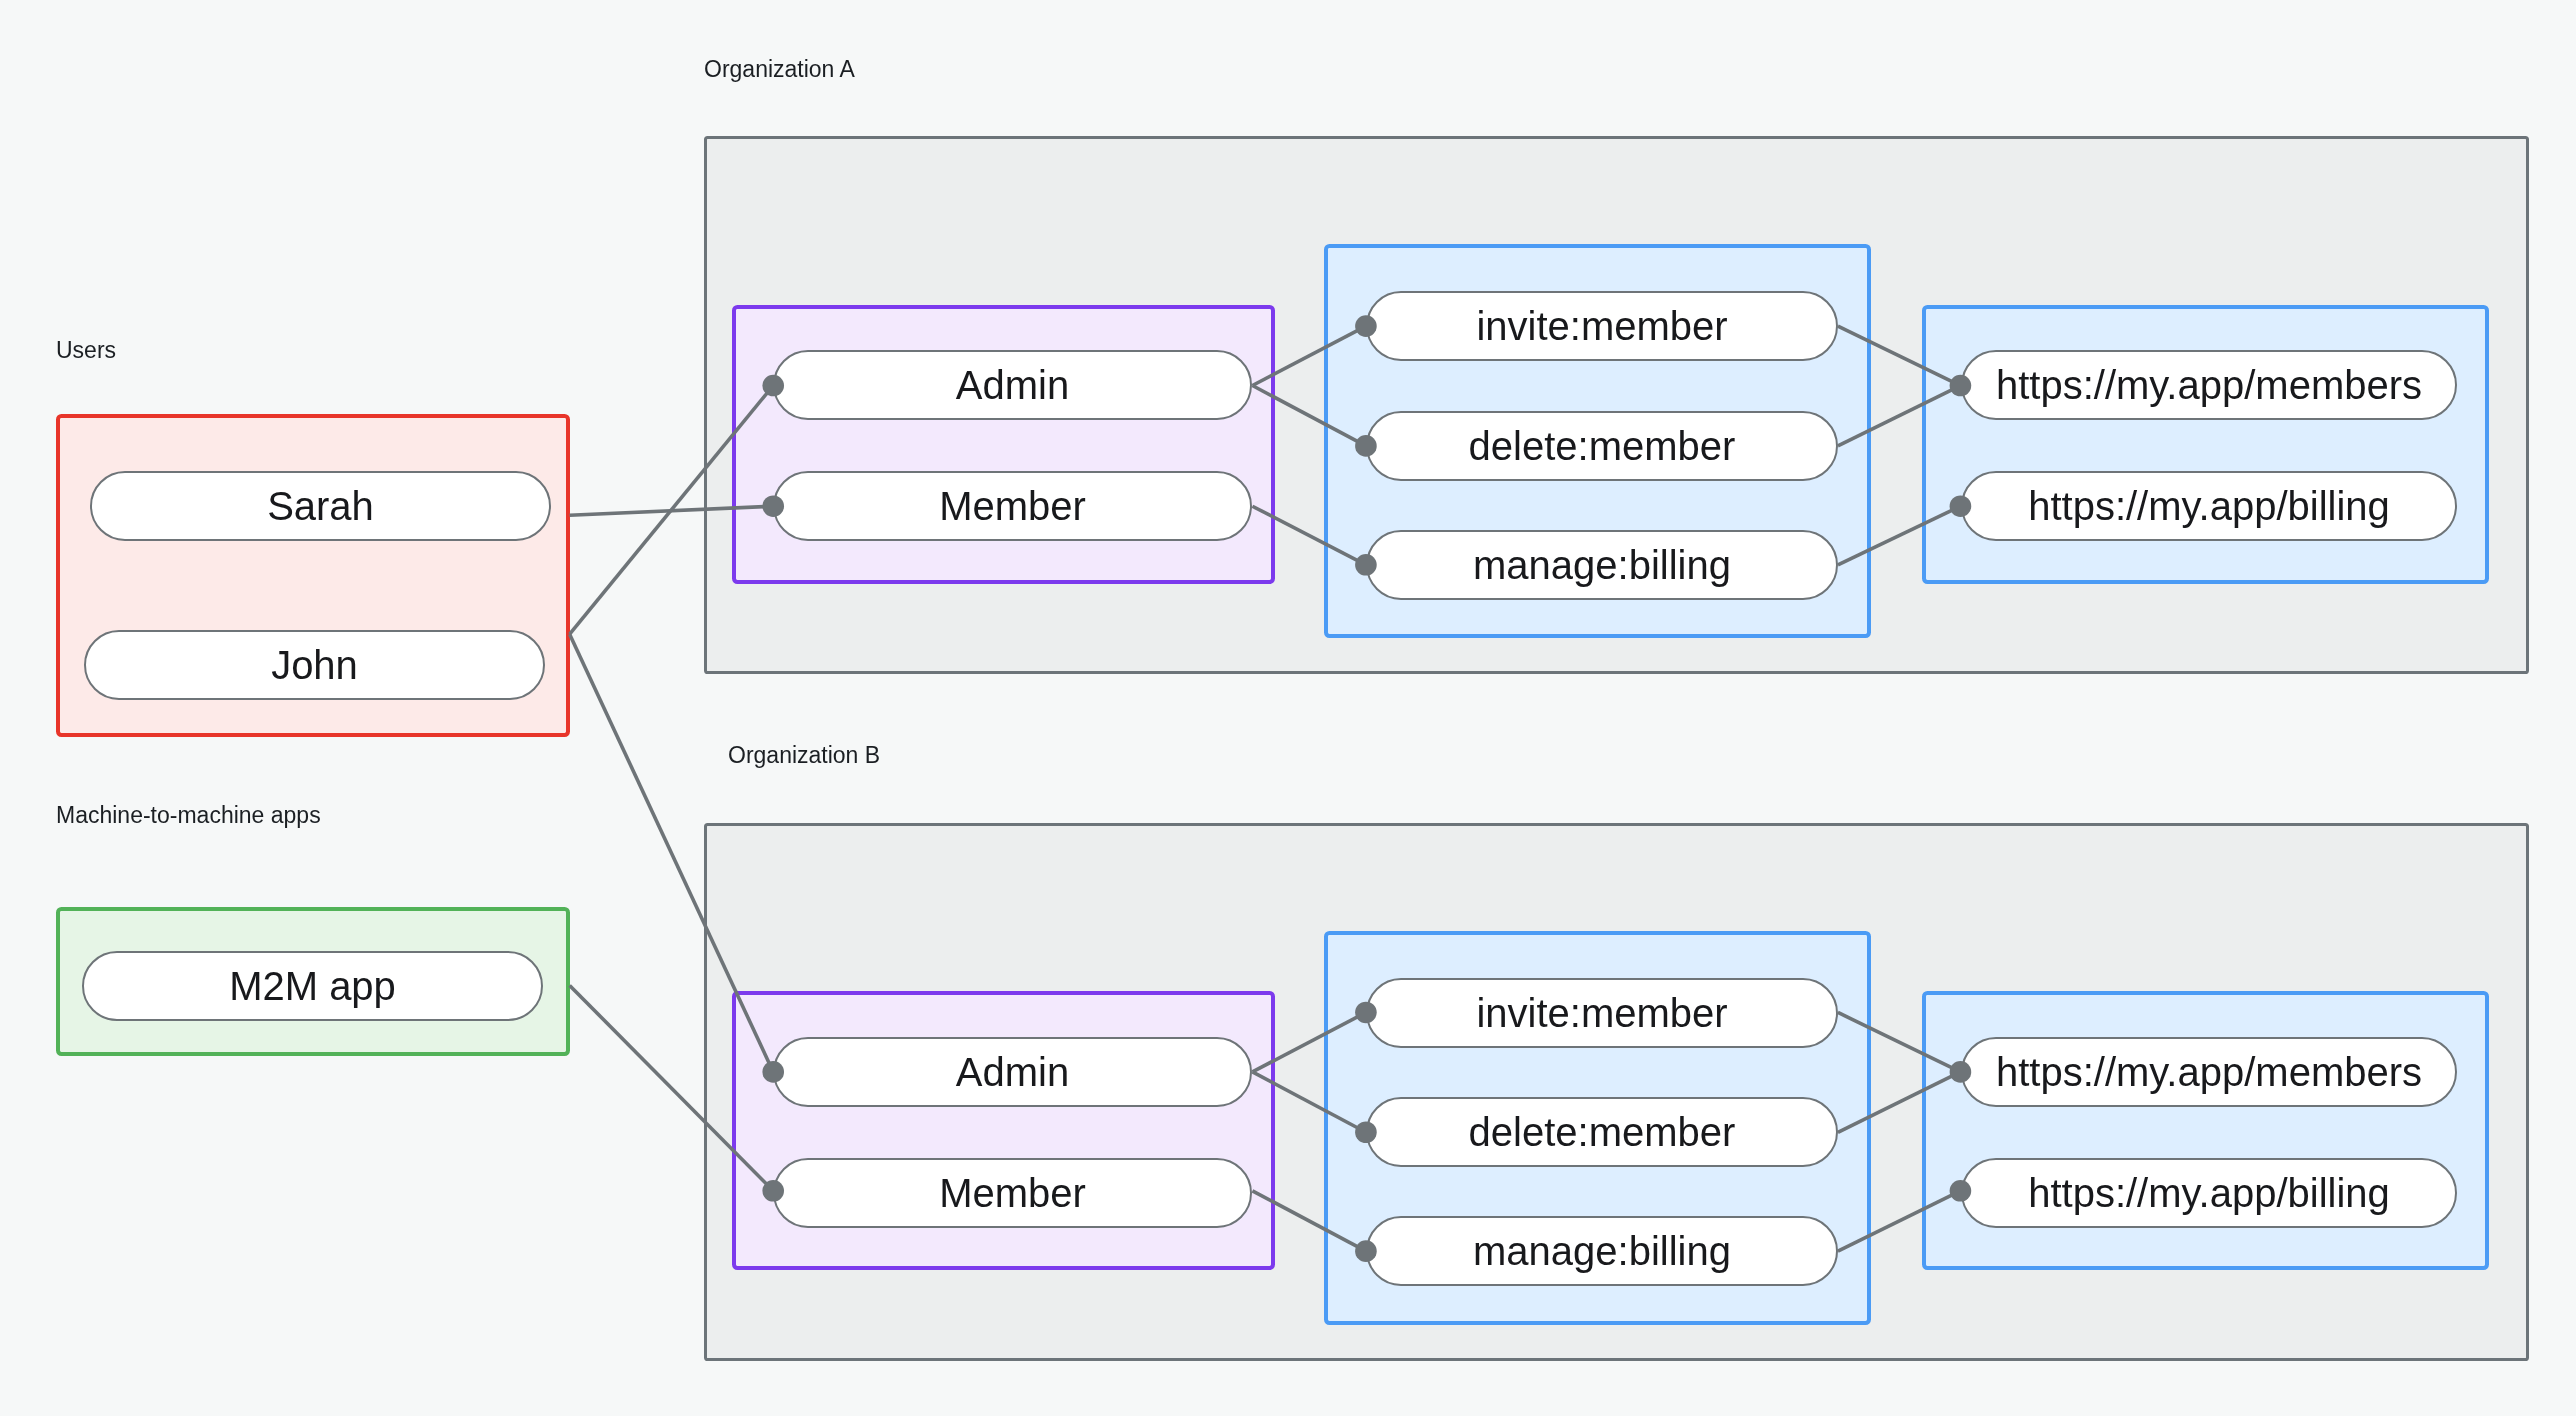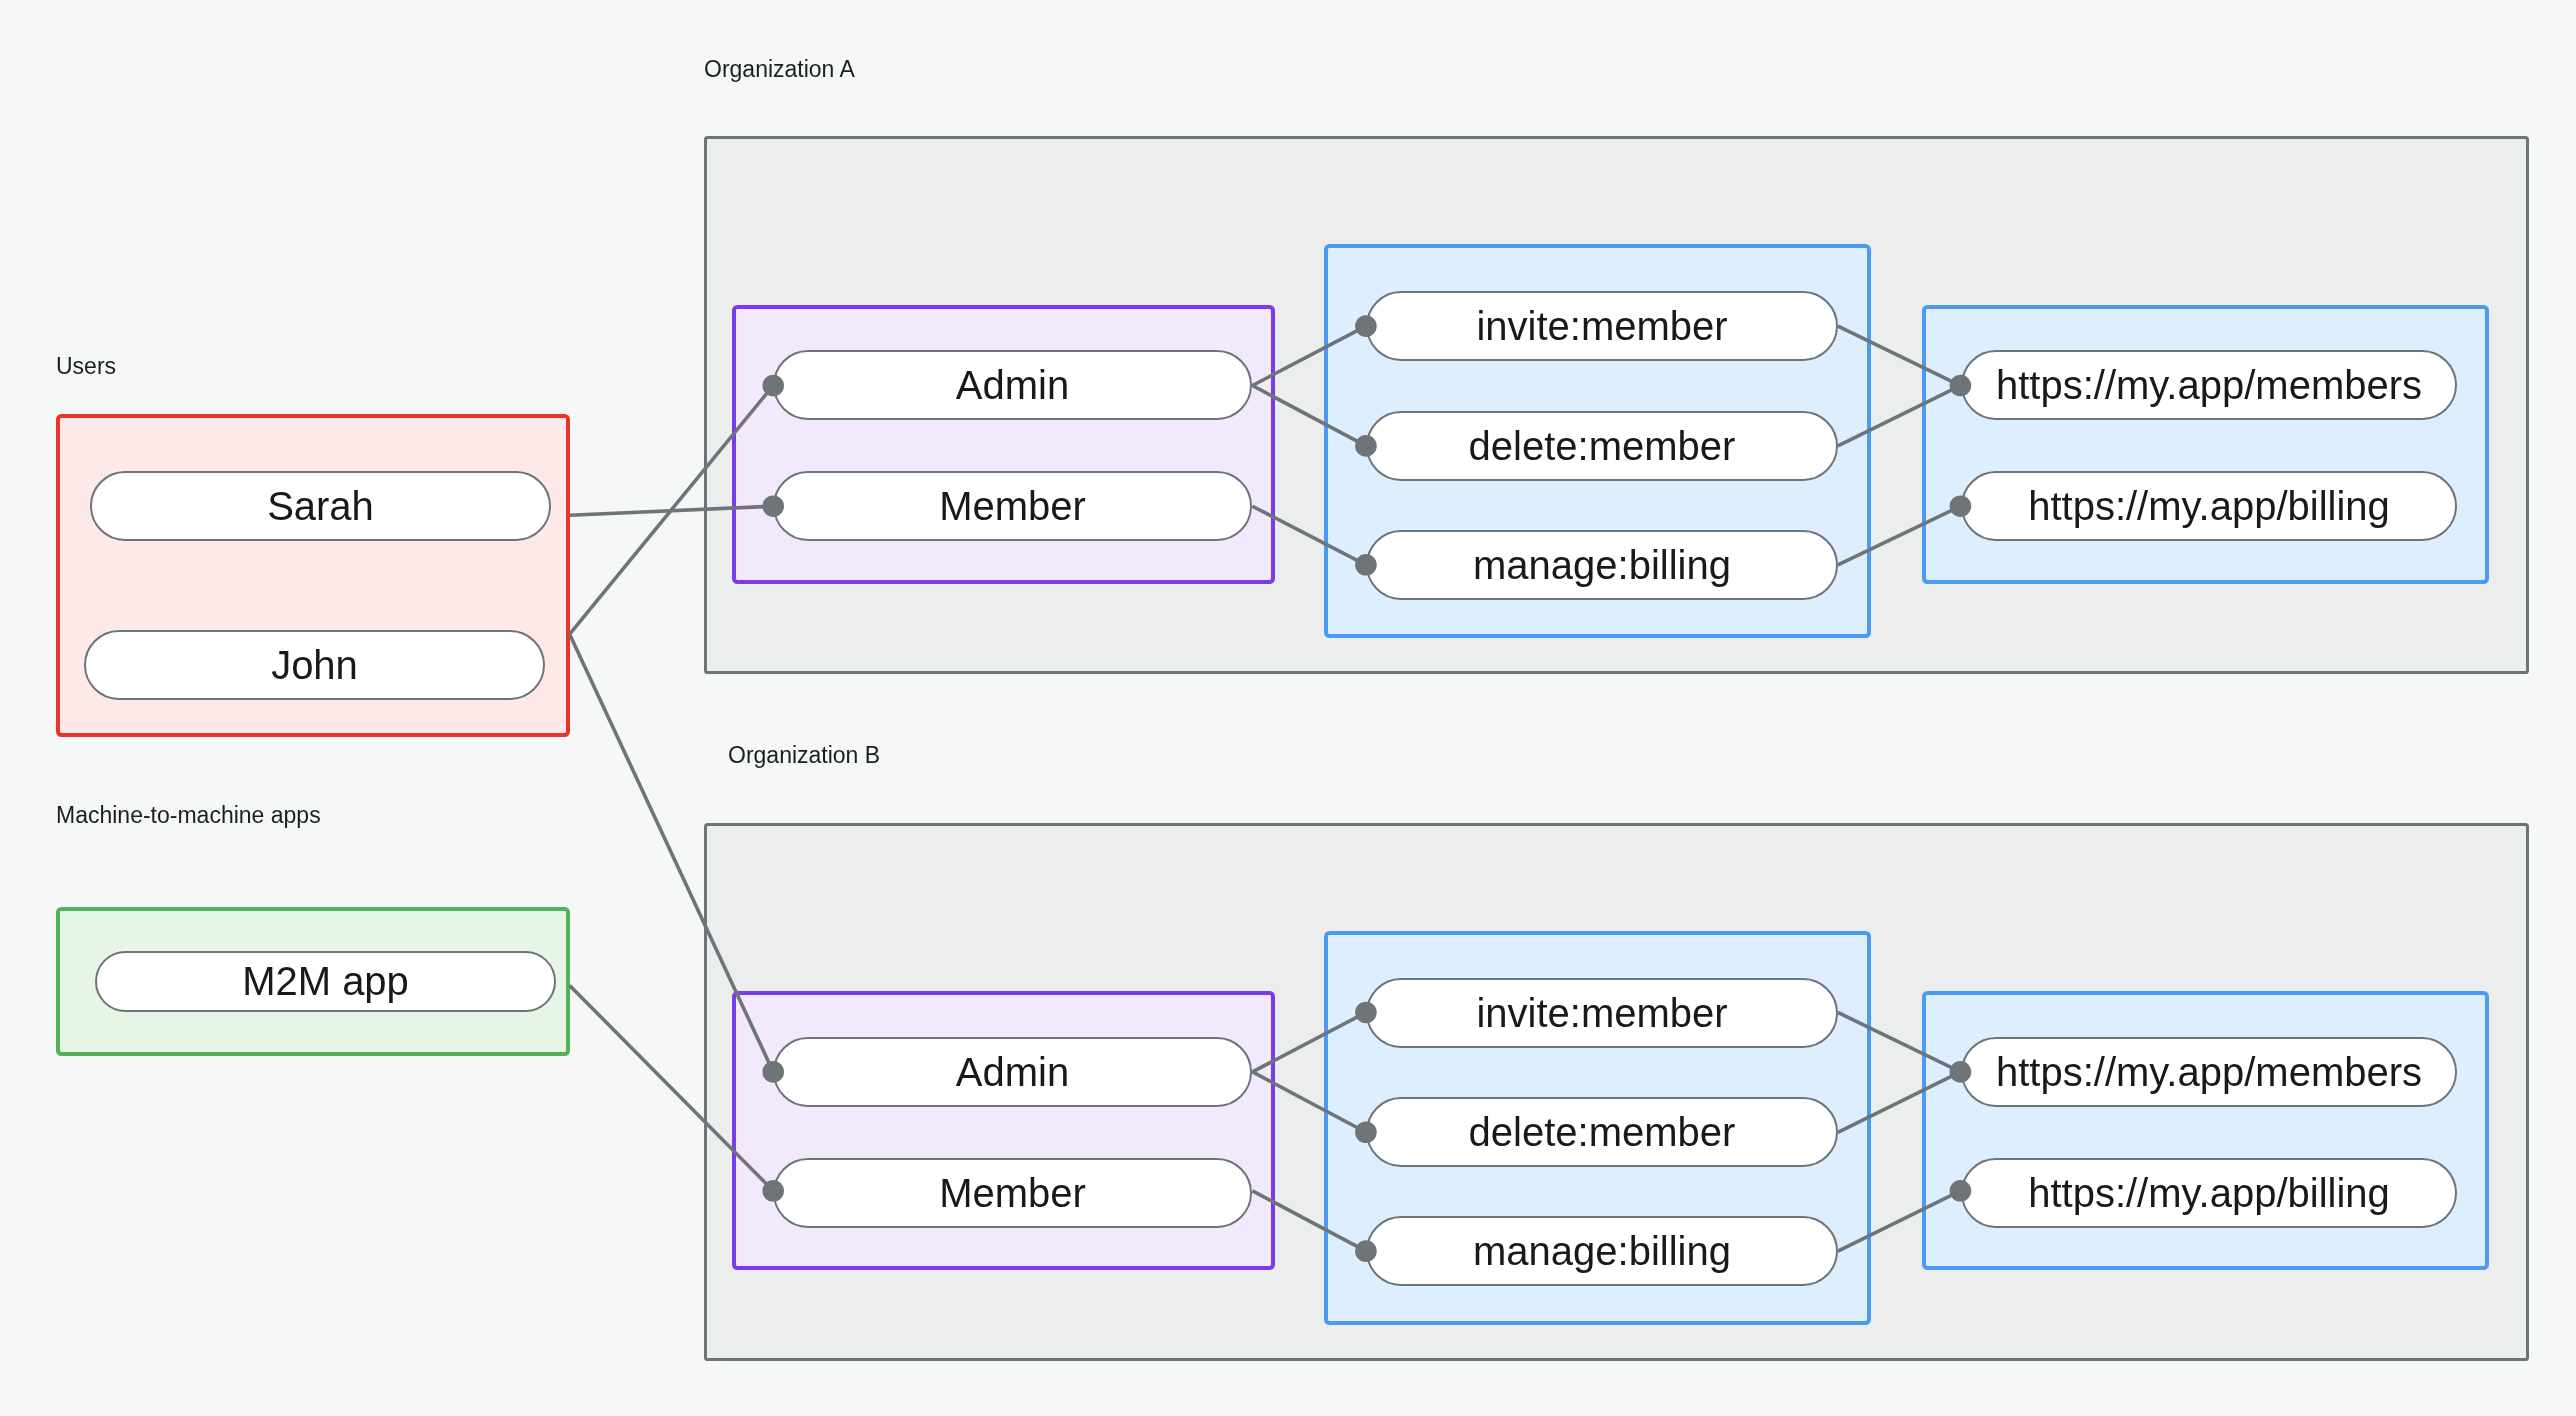--- a/index.html
+++ b/index.html
@@ -128,28 +128,28 @@
 
       <circle cx="1516" cy="1124" r="12"></circle>
       <circle cx="1516" cy="1257" r="12"></circle>
       <circle cx="1516" cy="1389" r="12"></circle>
 
       <circle cx="2176" cy="1190" r="12"></circle>
       <circle cx="2176" cy="1322" r="12"></circle>
     </g>
   </svg>
 
-  <div class="grp-label" style="left:56px; top:355px;">Users</div>
+  <div class="grp-label" style="left:56px; top:339px;">Users</div>
   <div class="sub-box sub-users" style="left:56px; top:414px; width:514px; height:323px;"></div>
   <div class="pill" style="left:90px; top:471px; width:461px; height:70px;">Sarah</div>
   <div class="pill" style="left:84px; top:590px; width:461px; height:70px;margin-top:40px;">John</div>
 
   <div class="grp-label" style="left:56px; top:804px;text-align:center;">Machine-to-machine apps</div>
   <div class="sub-box sub-m2m" style="left:56px; top:907px; width:514px; height:149px;"></div>
-  <div class="pill" style="left:95px; top:951px; width:461px; height:61px;">M2M app</div>
+  <div class="pill" style="left:82px; top:951px; width:461px; height:70px;">M2M app</div>
 
   <div class="grp-label" style="left:704px; top:58px;">Organization A</div>
   <div class="org-box" style="left:704px; top:136px; width:1825px; height:538px;"></div>
 
   <div class="grp-label" style="left:732px; top:231px;">Roles</div>
   <div class="sub-box sub-roles" style="left:732px; top:305px; width:543px; height:279px;"></div>
   <div class="pill" style="left:773px; top:350px; width:479px; height:70px;">Admin</div>
   <div class="pill" style="left:773px; top:471px; width:479px; height:70px;">Member</div>
 
   <div class="grp-label" style="left:1324px; top:171px;">Permissions</div>

